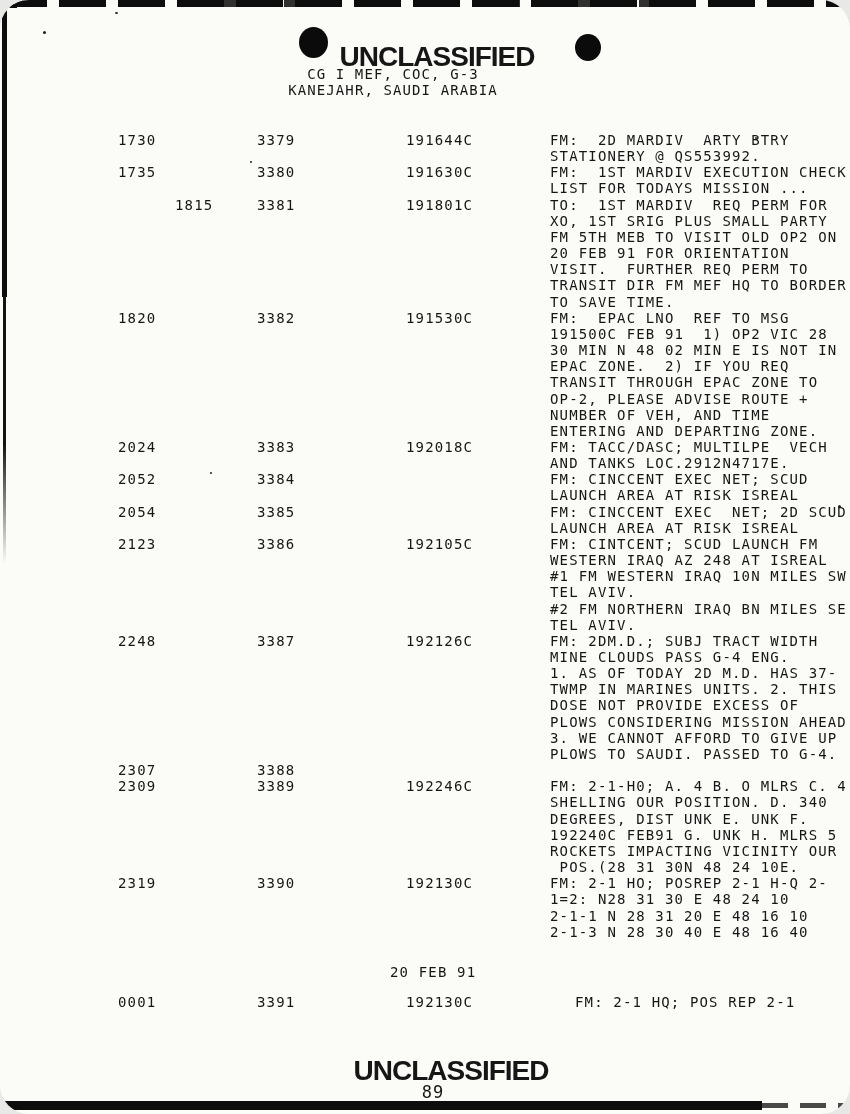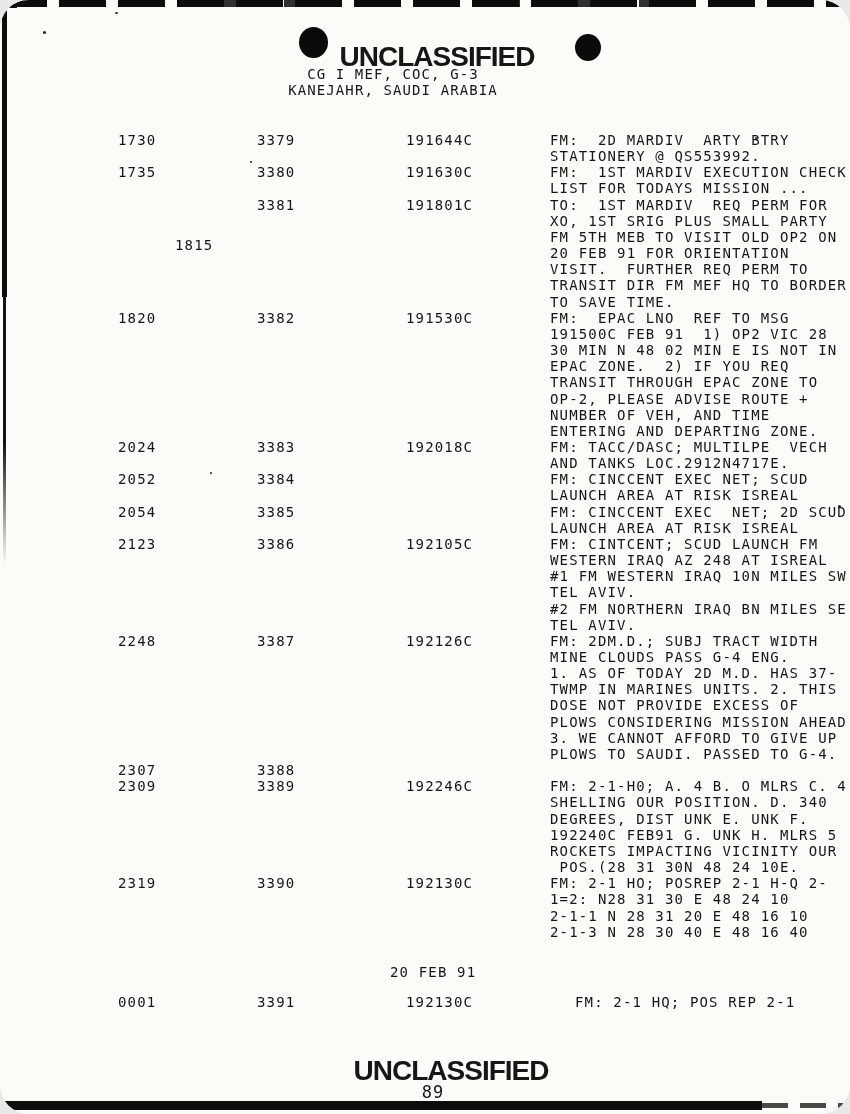--- a/index.html
+++ b/index.html
@@ -53,21 +53,21 @@
     position:absolute;left:393px;top:67px;transform:translateX(-50%);
     text-align:center;font-size:14px;line-height:15.5px;letter-spacing:1.1px;white-space:nowrap;
   }
   
   .log{
     position:absolute;left:0;top:132px;width:850px;
     font-size:14px;line-height:16.15px;letter-spacing:1.15px;
   }
   .log-row{display:flex;padding-left:118px;gap:24px;}
   .c-time{width:115px;box-sizing:border-box;flex:none;white-space:pre;}
-  .c-time.indent{padding-left:57px;margin-top:40px;}
+  .c-time.indent{padding-left:57px;}
   .c-serial{width:125px;flex:none;white-space:pre;}
   .c-dtg{width:120px;flex:none;white-space:pre;}
   .c-text{flex:1;white-space:pre;}
   .c-text.offset{padding-left:25px;}
   .date-sep{margin:24px 0 14px 0;padding-left:390px;white-space:pre;}
   
   .title-bottom{
     position:absolute;left:451px;top:1055px;transform:translateX(-50%);
     font-family:"Liberation Sans", sans-serif;font-weight:bold;
     font-size:28px;letter-spacing:-1px;white-space:nowrap;

